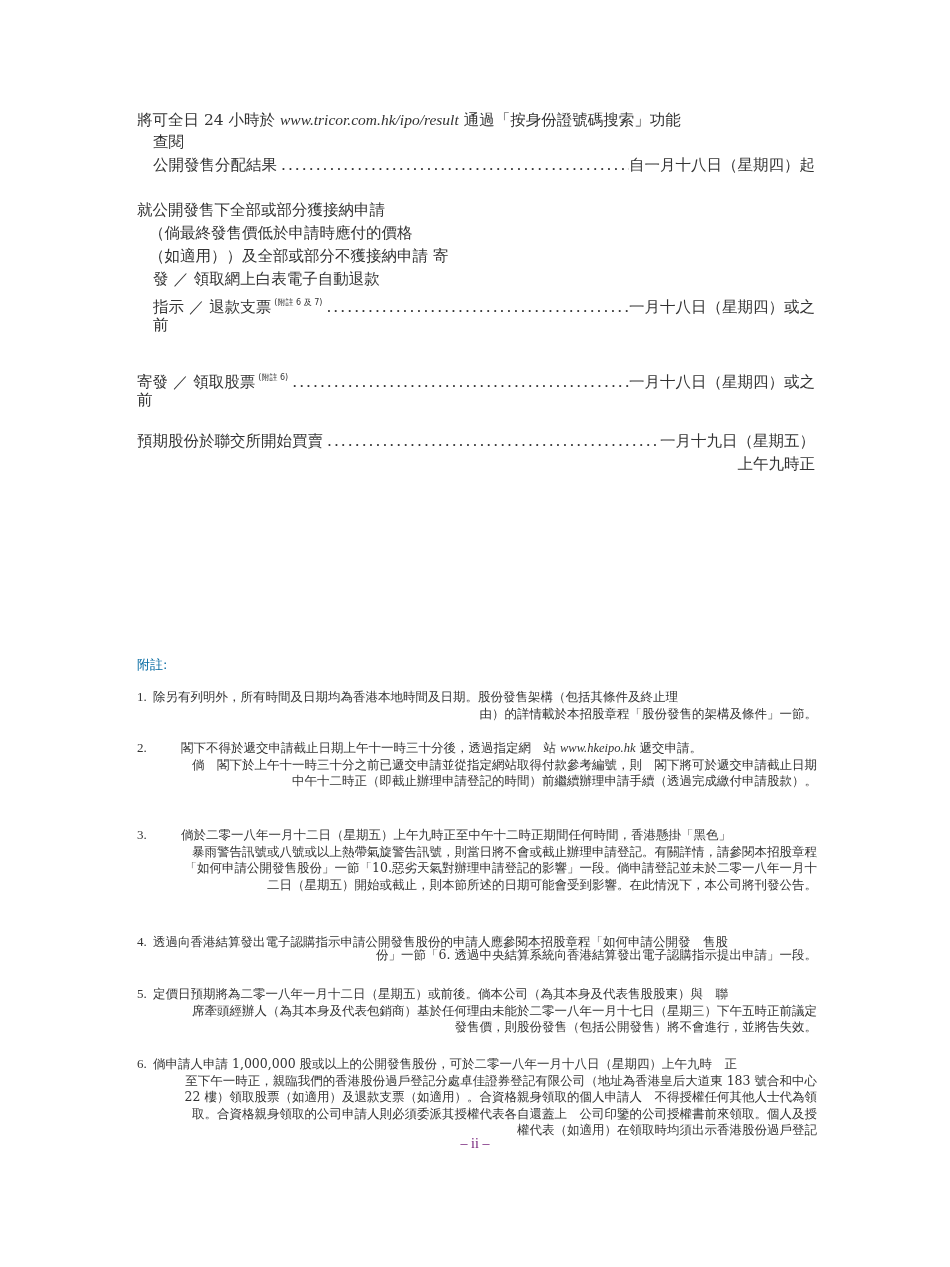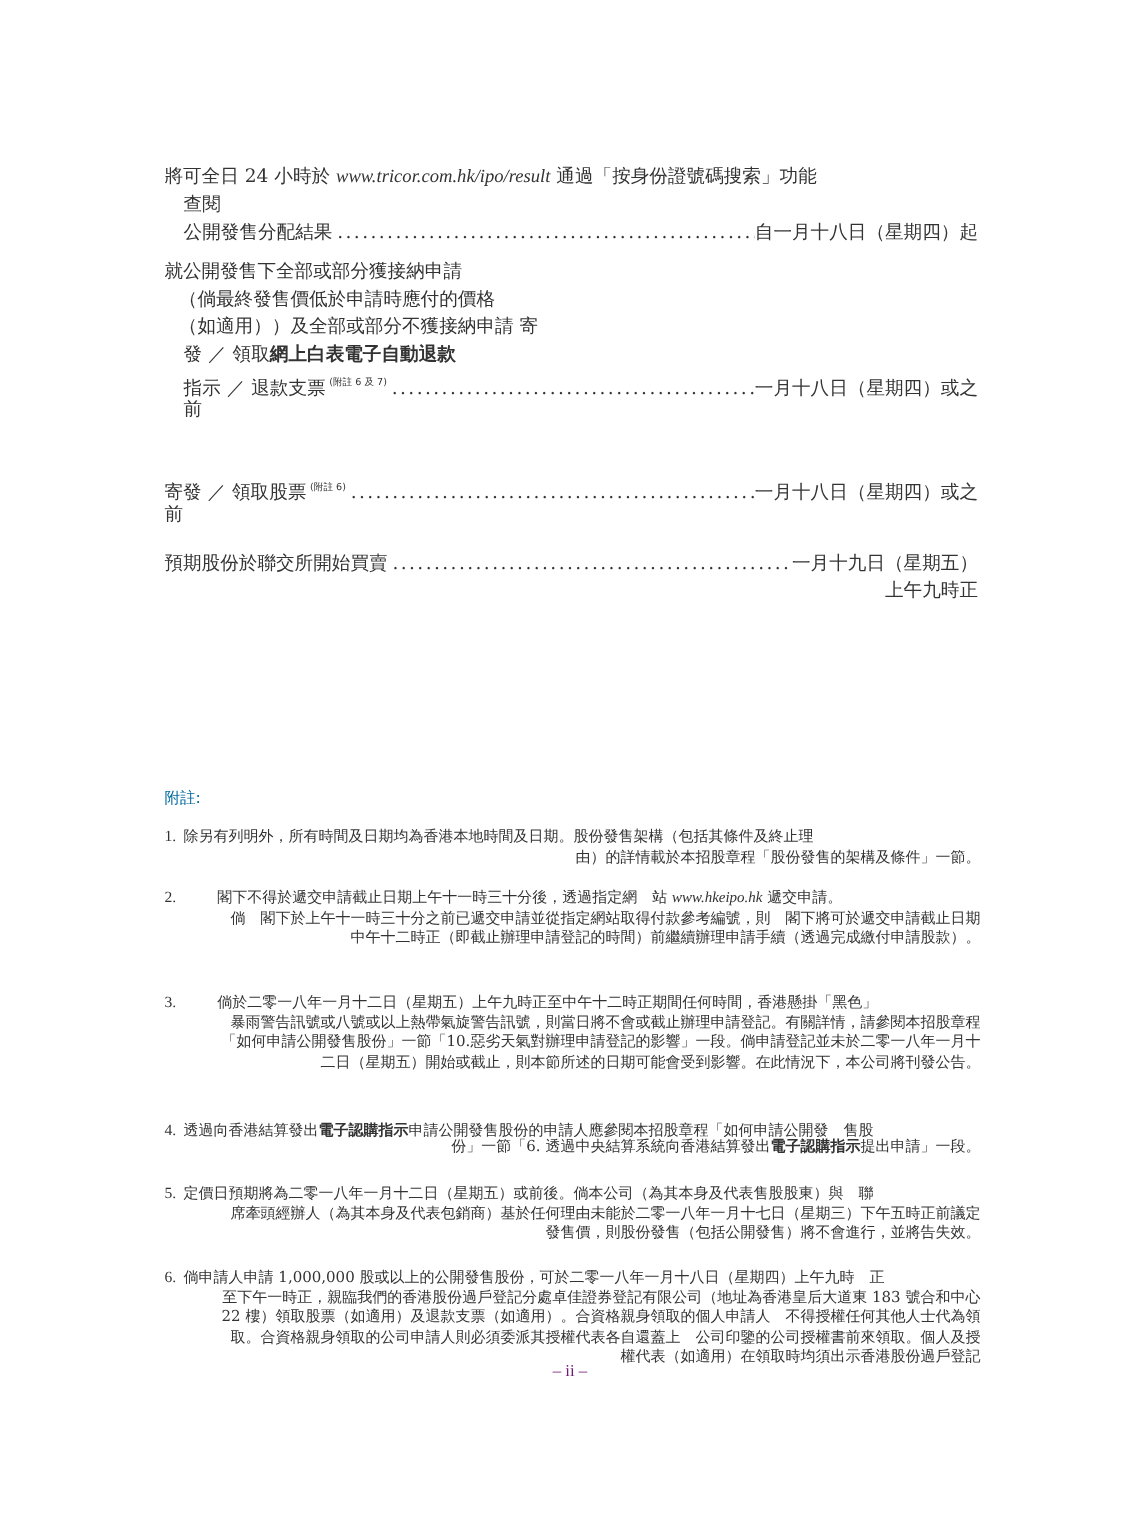--- a/index.html
+++ b/index.html
@@ -4,30 +4,30 @@
   <style>
     html, body { margin: 0; padding: 0; background: #ffffff; }
     body {
       width: 950px; height: 1267px; position: relative; overflow: hidden;
       font-family: "DejaVu Serif", "Liberation Serif", serif;
       color: #222;
     }
     .page { position: absolute; left: 0; top: 0; width: 950px; height: 1267px; }
 
     
-    .tt { position: absolute; left: 137px; width: 678px; font-size: 15.5px; line-height: 23px; color: #333; margin-top: 28px; }
+    .tt { position: absolute; left: 137px; width: 678px; font-size: 15.5px; line-height: 23px; color: #333; }
     .tt .line { position: relative; height: 23px; white-space: nowrap; }
     .tt .ind { padding-left: 16px; }
     .tt .row { display: flex; align-items: baseline; }
     .tt .lead { flex: 0 0 auto; }
     .tt .dots { flex: 1 1 auto; overflow: hidden; white-space: nowrap; letter-spacing: 2px; padding: 0 4px; color: #333; }
     .tt .val { flex: 0 0 auto; }
     .tt .right { text-align: right; }
     .tt .url { font-style: italic; font-family: "Liberation Serif", serif; }
-    .bold { font-weight: bold; font-family: "DejaVu Sans", sans-serif; }
+    .bold { font-weight: normal; font-family: "DejaVu Sans", sans-serif; }
     sup.note { font-size: 8px; vertical-align: 7px; margin-left: 3px; font-family: "DejaVu Sans", sans-serif; }
 
     
     .notes-title { position: absolute; left: 137px; top: 656px; font-size: 13px; font-family: "DejaVu Sans", sans-serif; color: #0369a1; }
     .note-item { position: absolute; left: 137px; width: 680px; font-size: 12.5px; line-height: 16.5px; color: #333; }
     .note-item .num { position: absolute; left: 0; top: 0; font-family: "Liberation Serif", serif; font-size: 13px; }
     .note-item .first { padding-left: 16px; white-space: nowrap; overflow: hidden; }
     .note-item .rest { padding-left: 44px; text-align: right; }
     .note-item.tabbed .first { padding-left: 44px; }
     .note-item.tabbed .rest { padding-left: 44px; }
@@ -45,21 +45,21 @@
       <span>將可全日 24 小時於 </span><span class="url">www.tricor.com.hk/ipo/result</span><span> 通過「按身份證號碼搜索」功能</span>
     </div>
     <div class="line ind">查閱</div>
     <div class="line ind row">
       <span class="lead">公開發售分配結果</span>
       <span class="dots">........................................................................................................</span>
       <span class="val">自一月十八日（星期四）起</span>
     </div>
   </div>
 
-  <div class="tt" style="top:187px;">
+  <div class="tt" style="top:199px;">
     <div class="line">就公開發售下全部或部分獲接納申請</div>
     <div class="line ind" style="padding-left:12px;">（倘最終發售價低於申請時應付的價格</div>
     <div class="line ind" style="padding-left:12px;">（如適用））及全部或部分不獲接納申請 寄</div>
     <div class="line ind">
       <span>發 ／ 領取</span><span class="bold">網上白表電子自動退款</span>
     </div>
     <div class="line ind row">
       <span class="lead"><span>指示 ／ 退款支票</span><sup class="note">(附註 6 及 7)</sup></span>
       <span class="dots">........................................................................................................</span>
       <span class="val">一月十八日（星期四）或之</span>

